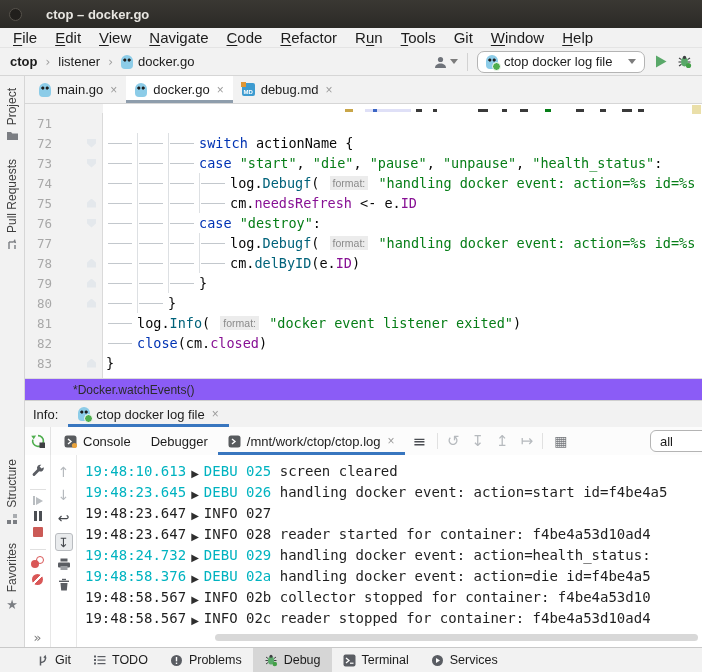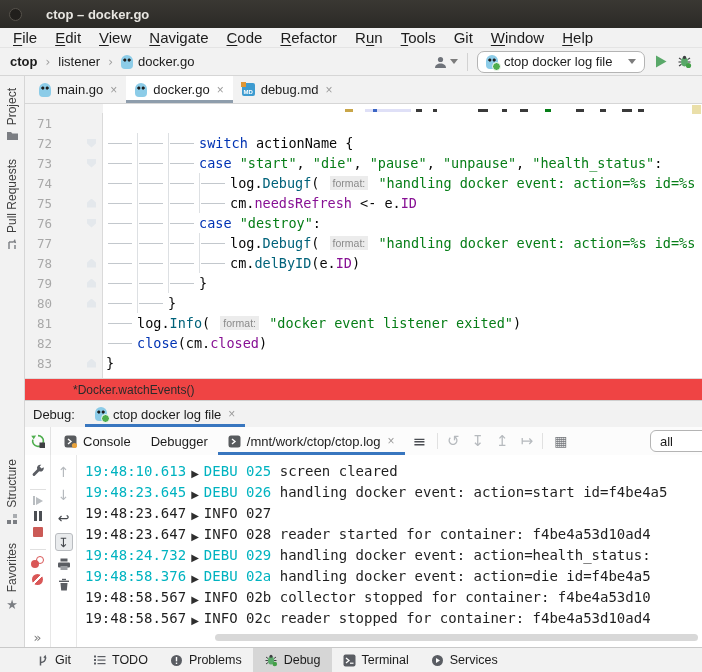--- a/index.html
+++ b/index.html
@@ -63,21 +63,21 @@
   .tabw{display:inline-block;width:31px;height:20px;position:relative;flex:none}
   .tabw::before{content:"";position:absolute;left:2px;right:5px;top:10px;height:1px;background:#c3c8cd}
   .tabw.g::after{content:"";position:absolute;left:0;top:0;bottom:0;width:1px;background:#dde0e3}
   .tk-kw{color:#0033b3}.tk-str{color:#067d17}.tk-fn{color:#00627a}.tk-fld{color:#871094}.tk-pl{color:#080808}
   .tk-chip{font:10.5px "Liberation Sans",sans-serif;color:#8a8a8a;background:#ececec;border-radius:0;padding:1px 3px;margin:0 2px}
   .clipstrip{position:absolute;top:0;left:82px;right:0;height:9px;overflow:hidden}
   .frag{position:absolute;top:5px;height:3px}
   .scrollmark{position:absolute;top:1px;right:1px;width:9px;height:9px;background:#eadfa9}
 
   
-  .crumbs{position:absolute;top:378px;left:25px;right:0;height:22px;background:#ef4444;border-top:1px solid #dcdcdc;display:flex;align-items:center;padding-left:48px;font-size:12px;color:#2b2b2b}
+  .crumbs{position:absolute;top:378px;left:25px;right:0;height:22px;background:#8b5cf6;border-top:1px solid #dcdcdc;display:flex;align-items:center;padding-left:48px;font-size:12px;color:#2b2b2b}
 
   
   .dbg-header{position:absolute;top:400px;left:25px;right:0;height:27px;background:#f2f2f2;border-top:1px solid #cfcfcf;display:flex;align-items:center;padding-left:8px;font-size:13px}
   .dbg-tab{display:flex;align-items:center;gap:6px;padding:0 10px;height:100%;position:relative;margin-left:10px}
   .dbg-tab::after{content:"";position:absolute;left:0;right:0;bottom:0;height:3px;background:#3876bf}
 
   
   .dbg-toolbar{position:absolute;top:427px;left:25px;right:0;height:28px;background:#fcfcfc;display:flex;align-items:center}
   .rerun-cell{width:26px;height:100%;border-right:1px solid #e3e3e3;display:flex;align-items:center;justify-content:center;margin-right:3px;flex:none}
   .dtab{display:flex;align-items:center;gap:6px;padding:0 10px;height:100%;font-size:13px;position:relative;white-space:nowrap}
@@ -340,21 +340,21 @@
       <div class="frag" style="left: 531px; width: 6px; background: rgb(58, 58, 58);"></div>
     </div>
   <div class="scrollmark"></div>
 </div>
 
 <div class="crumbs">
   <span>*Docker.watchEvents()</span>
 </div>
 
 <div class="dbg-header">
-  <span>Debug:</span>
+  <span>Info:</span>
   <div class="dbg-tab">
     <span class="gopher gdot"></span>
     <span>ctop docker log file</span>
     <span class="tab-x">×</span>
   </div>
 </div>
 
 <div class="dbg-toolbar">
   <div class="rerun-cell">
     <svg width="16" height="16">

